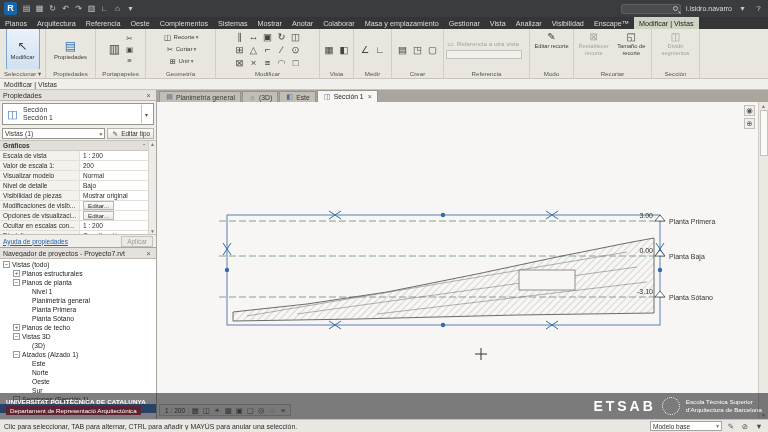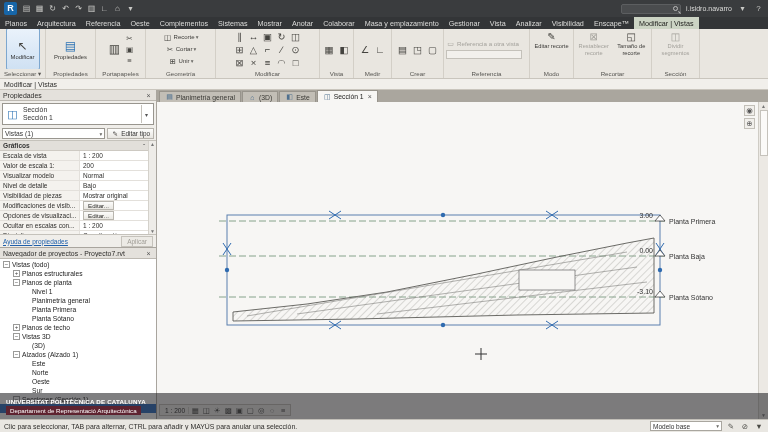--- a/index.html
+++ b/index.html
@@ -597,15 +597,23 @@
     <span class="sb-ic">✎</span>
     <span class="sb-ic">⊘</span>
     <span class="sb-ic">▼</span>
   </div>
 
   <div class="overlay">
     <div class="upcblock">
       <span class="upc1">UNIVERSITAT POLITÈCNICA DE CATALUNYA</span>
       <span class="upc2">Departament de Representació Arquitectònica</span>
     </div>
+    <div class="etsabblock">
+      <span class="etsabtxt">ETSAB</span>
+      <span class="etsablogo"></span>
+      <div class="school">
+        <span>Escola Tècnica Superior</span>
+        <span>d'Arquitectura de Barcelona</span>
+      </div>
+    </div>
   </div>
 
 </div>
 
 </body></html>

